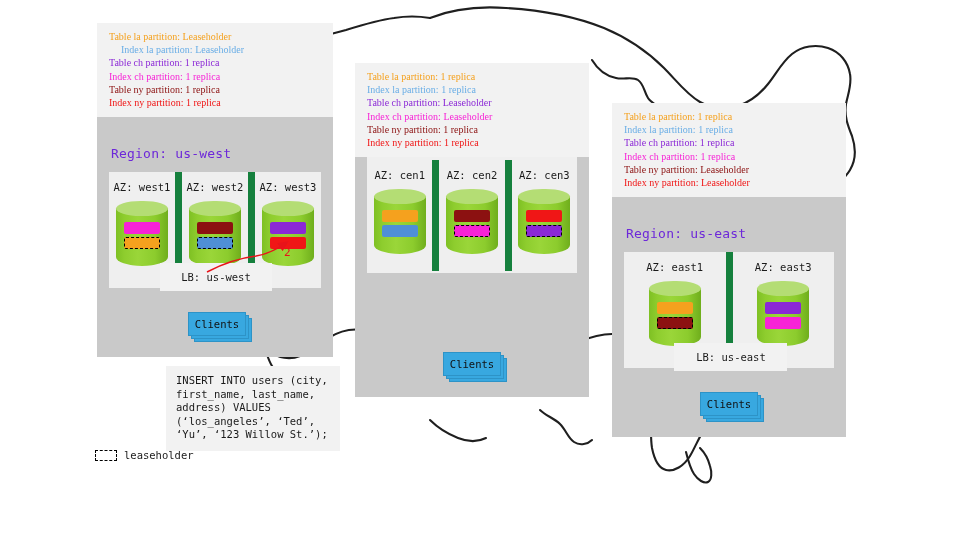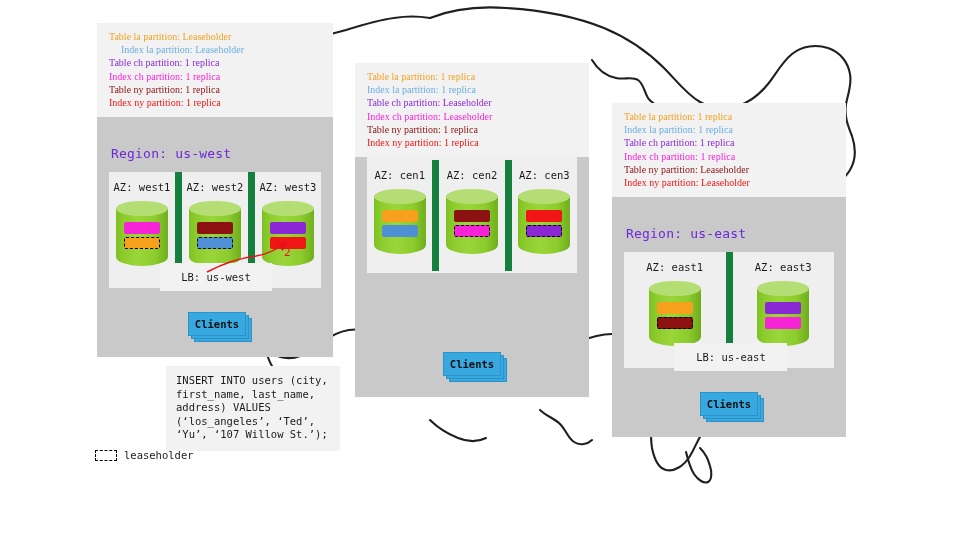--- a/index.html
+++ b/index.html
@@ -101,21 +101,21 @@
     position:absolute;
     width:58px;height:24px;
     background:#38a8e0;
     border:1px solid #2d93c7;
     box-sizing:border-box;
   }
   .clients .s3{left:6px;top:6px;}
   .clients .s2{left:3px;top:3px;}
   .clients .s1{left:0;top:0;
     display:flex;align-items:center;justify-content:center;
-    font-size:10.5px;color:#111;font-weight:bold;
+    font-size:10.5px;color:#111;
   }
 
   
   .sql{
     position:absolute;
     background:#f2f2f2;
     font-size:10.5px;
     line-height:13.6px;
     color:#1a1a1a;
     padding:8px 12px 9px 10px;
@@ -405,21 +405,21 @@
   <div class="clients" style="left:700px;top:392px;width:70px;height:34px;">
     <div class="sheet s3"></div>
     <div class="sheet s2"></div>
     <div class="sheet s1">Clients</div>
   </div>
 
   <div class="sql" style="left:166px;top:366px;width:152px;">INSERT INTO users (city,
 first_name, last_name,
 address) VALUES
 (‘los_angeles’, ‘Ted’,
-‘Yu’, ‘107 Willow St.’);</div>
+‘Yu’, ‘123 Willow St.’);</div>
 
   <div class="lease-legend" style="left:95px;top:449px;">
     <span class="swatch"></span>
     <span>leaseholder</span>
   </div>
 
   <svg id="arrow-layer" viewBox="0 0 960 540">
     <defs>
       <marker id="ah" markerWidth="7" markerHeight="7" refX="5" refY="3.2" orient="auto">
         <path d="M0,0 L7,3.2 L0,6.4 z" fill="#e8131a"></path>

